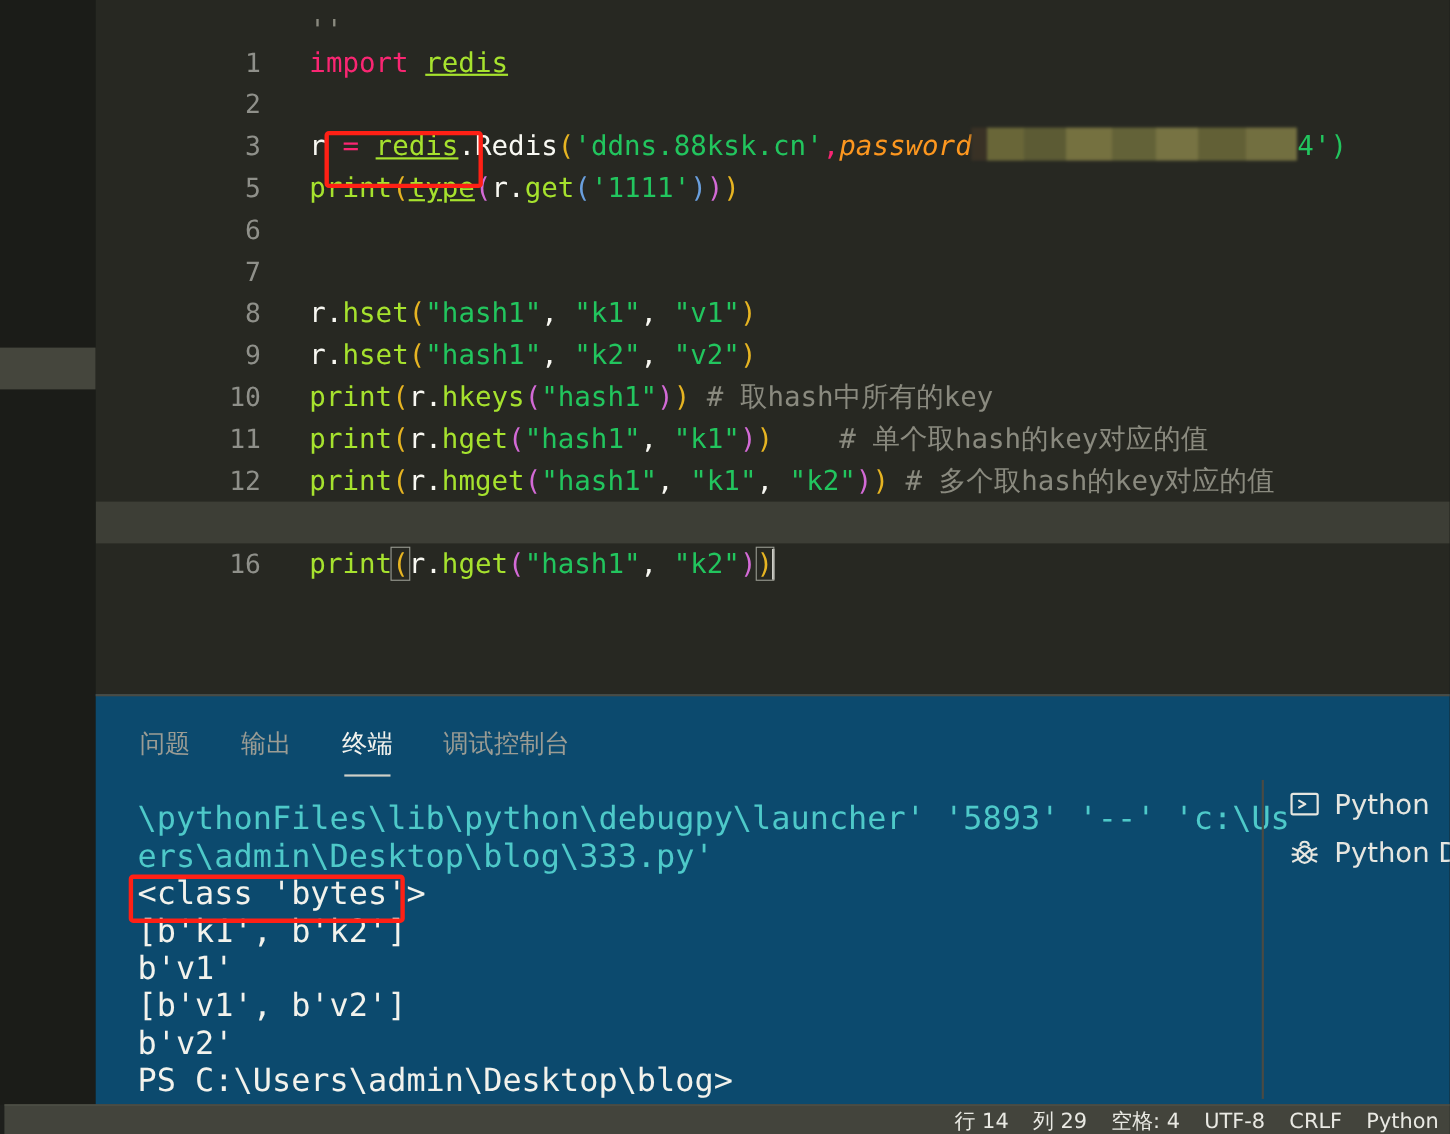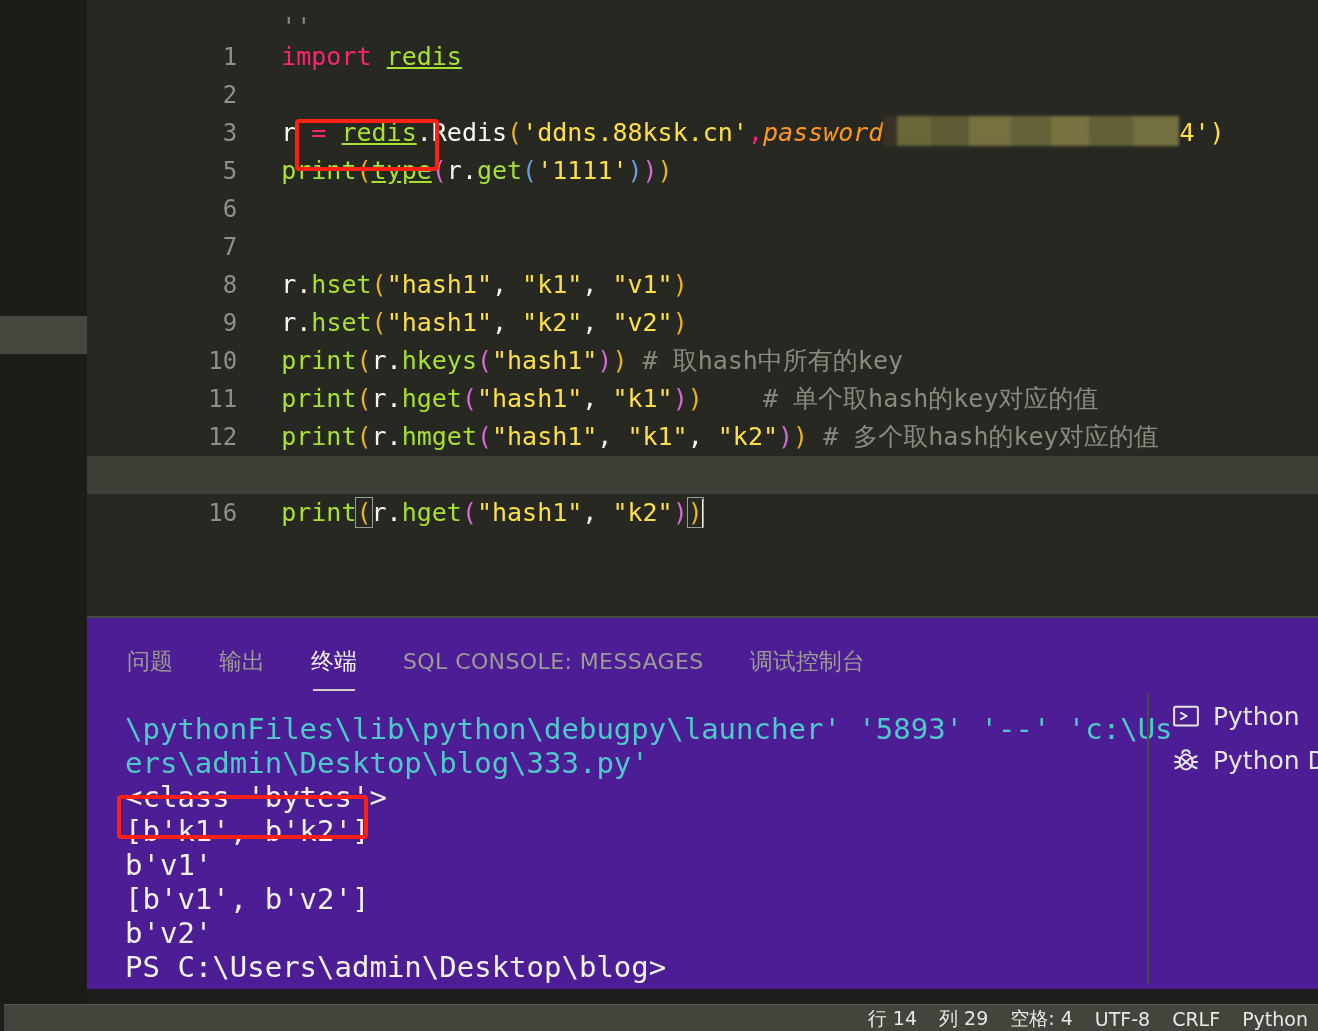--- a/index.html
+++ b/index.html
@@ -56,21 +56,21 @@
     display: inline-block;
     padding-left: 44px;
     vertical-align: top;
   }
   
   .k  { color: #f92672; }            
   .mod{ color: #a6e22e; text-decoration: underline; } 
   .fn { color: #a6e22e; }            
   .cls{ color: #f8f8f2; }            
   .pl { color: #f8f8f2; }            
-  .str{ color: #fde047; }            
+  .str{ color: #22c55e; }            
   .p1 { color: #e6b422; }            
   .p2 { color: #d36ad6; }            
   .p3 { color: #6a9fdd; }            
   .op { color: #f92672; }            
   .cm { color: #8a8a7f; }            
   .param { color: #fd971f; font-style: italic; }  
   .bmatch { outline: 1px solid #9a9b93; outline-offset: 0px; }
   .caret {
     display: inline-block;
     width: 2px; height: 28px;
@@ -95,23 +95,23 @@
     filter: blur(1.5px);
     opacity: .95;
   }
   #partial-top-line {
     position: absolute; left: 0; top: -30px;
     height: 38px;
   }
 
   
   #panel {
-    position: absolute; left: 87px; top: 616px;
+    position: absolute; left: 87px; top: 631px;
     width: 1231px; height: 373px;
-    background: #4c1d95;
+    background: #0c4a6e;
   }
   #panel-sep {
     position: absolute; left: 0; top: 0;
     width: 1231px; height: 2px;
     background: #4a4b44;
   }
   #panel-tabs {
     position: absolute; left: 0; top: 22px;
     height: 52px;
     display: flex; align-items: center;
@@ -261,21 +261,20 @@
 
 <div class="redbox" id="redbox-set"></div>
 
 <div id="panel">
   <div id="panel-sep"></div>
 
   <div id="panel-tabs">
     <div class="ptab">问题</div>
     <div class="ptab">输出</div>
     <div class="ptab active">终端</div>
-    <div class="ptab wide">SQL CONSOLE: MESSAGES</div>
     <div class="ptab">调试控制台</div>
   </div>
 
   <div id="terminal-output"><span class="t-cmd">\pythonFiles\lib\python\debugpy\launcher' '5893' '--' 'c:\Users\admin\Desktop\blog\333.py'</span>
 <span>&lt;class 'bytes'&gt;</span>
 <span>[b'k1', b'k2']</span>
 <span>b'v1'</span>
 <span>[b'v1', b'v2']</span>
 <span>b'v2'</span>
 <span>PS C:\Users\admin\Desktop\blog&gt;</span></div>

